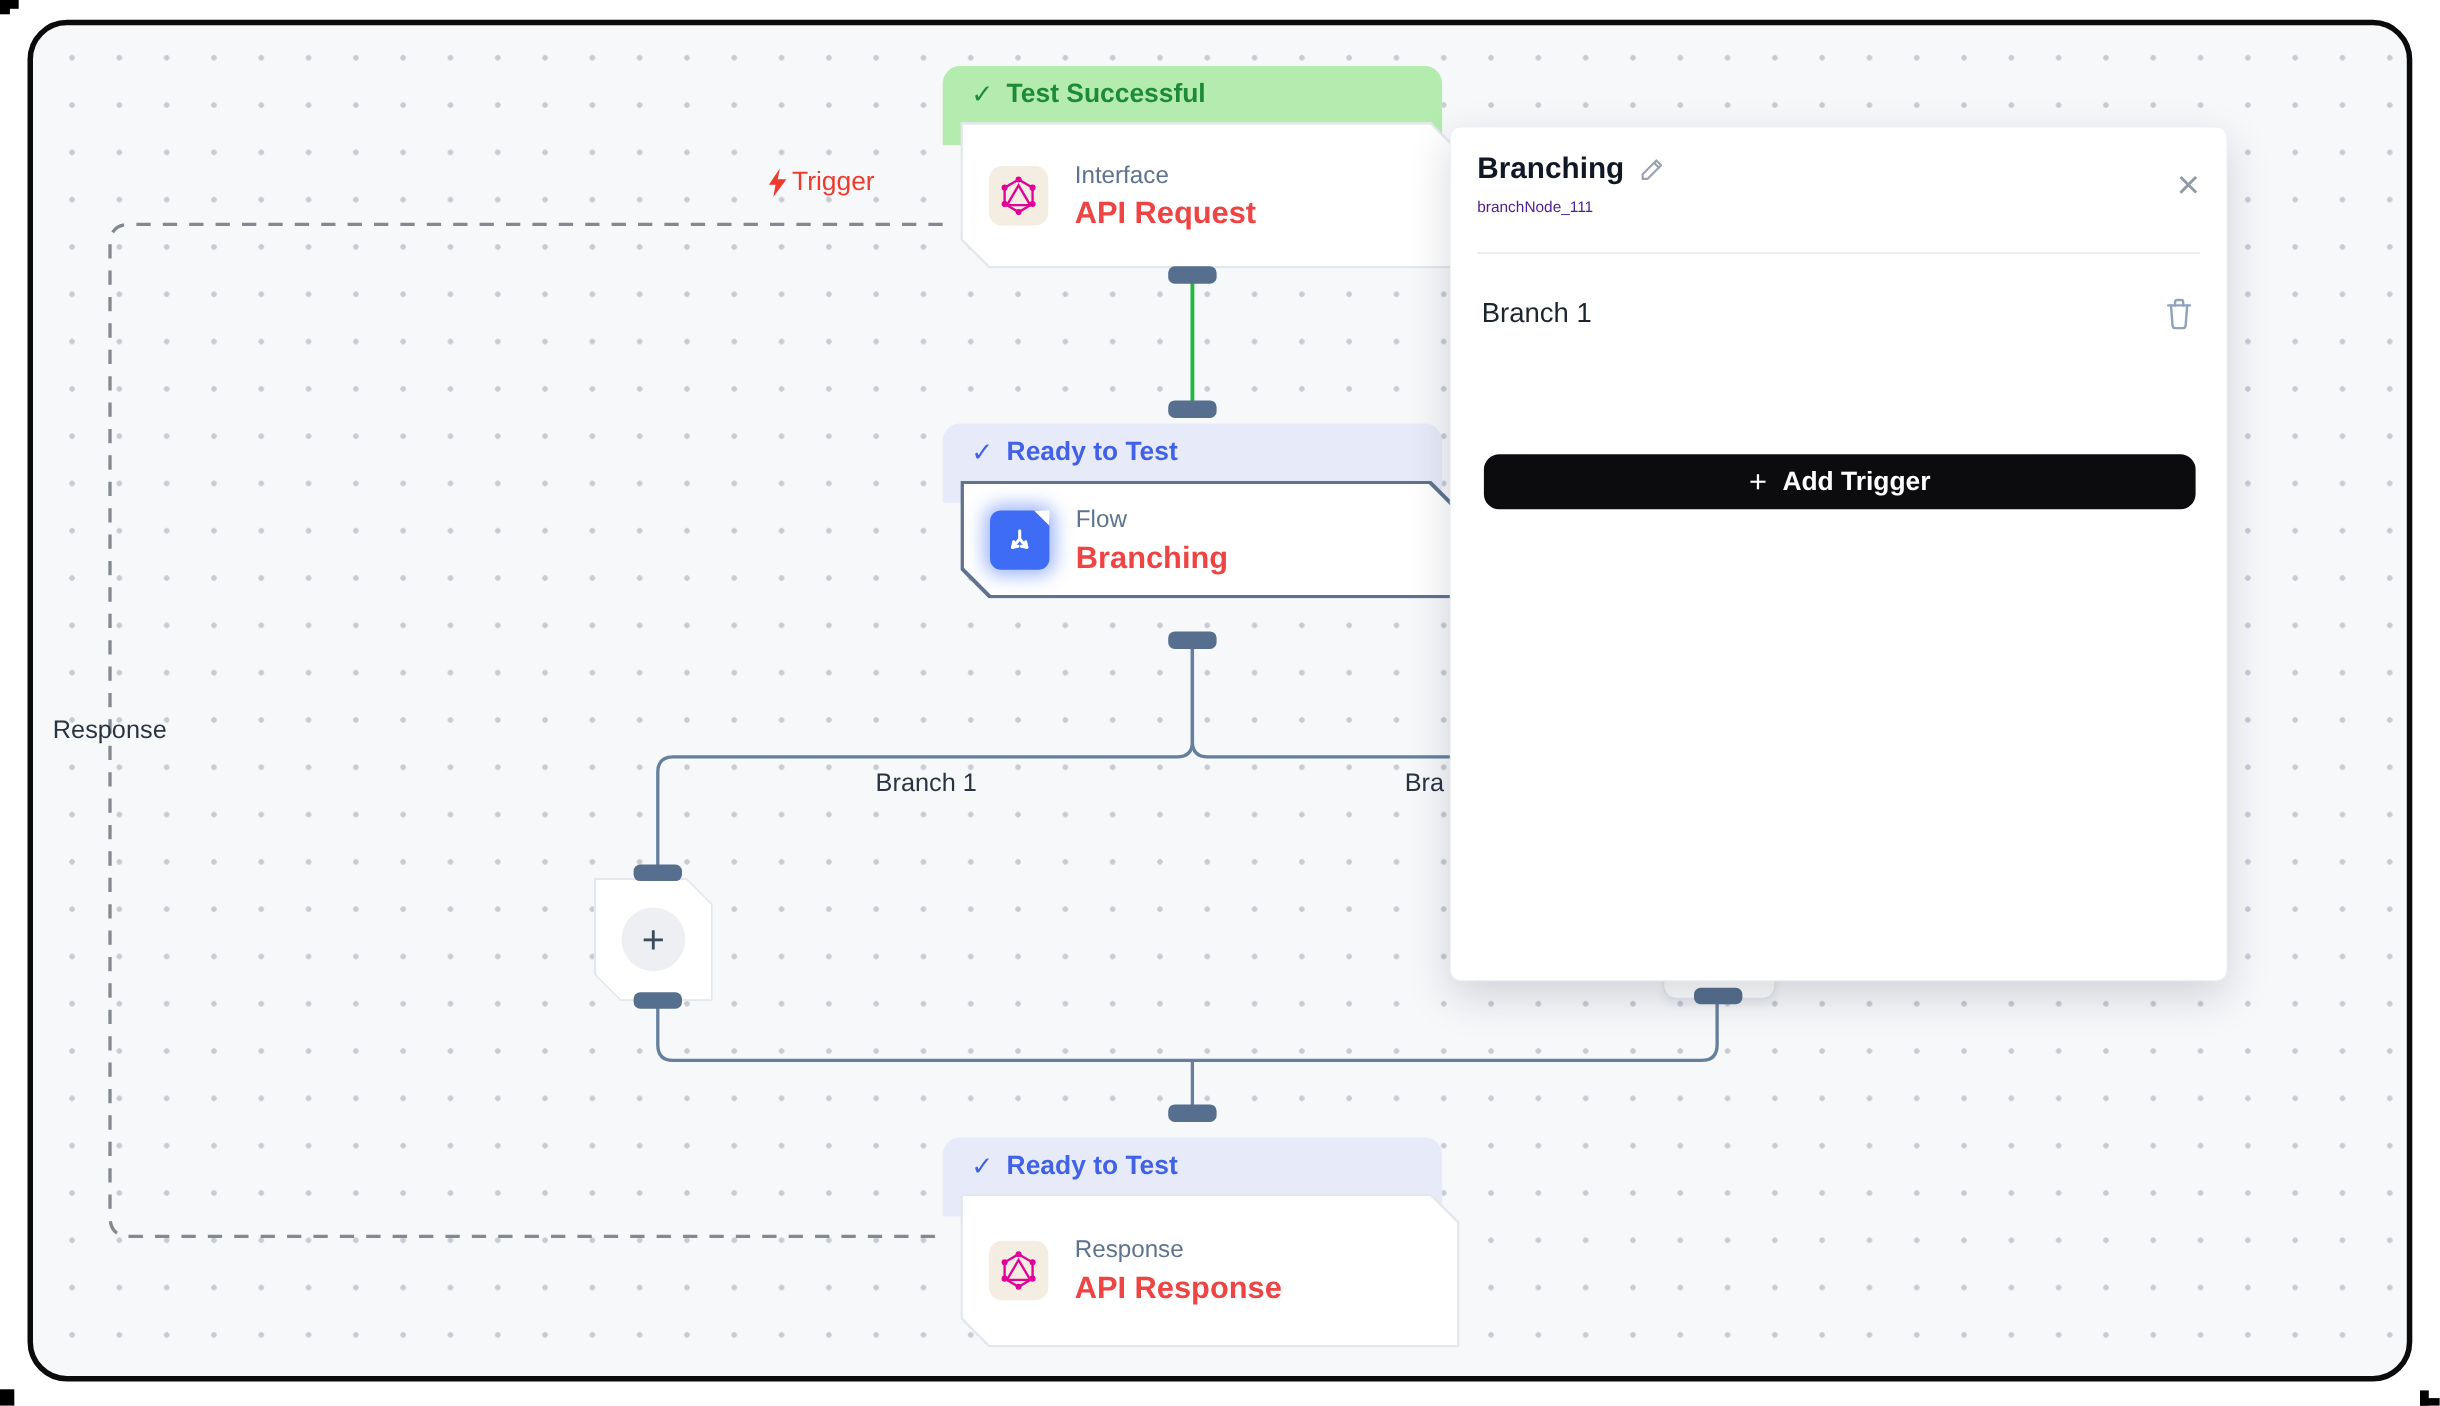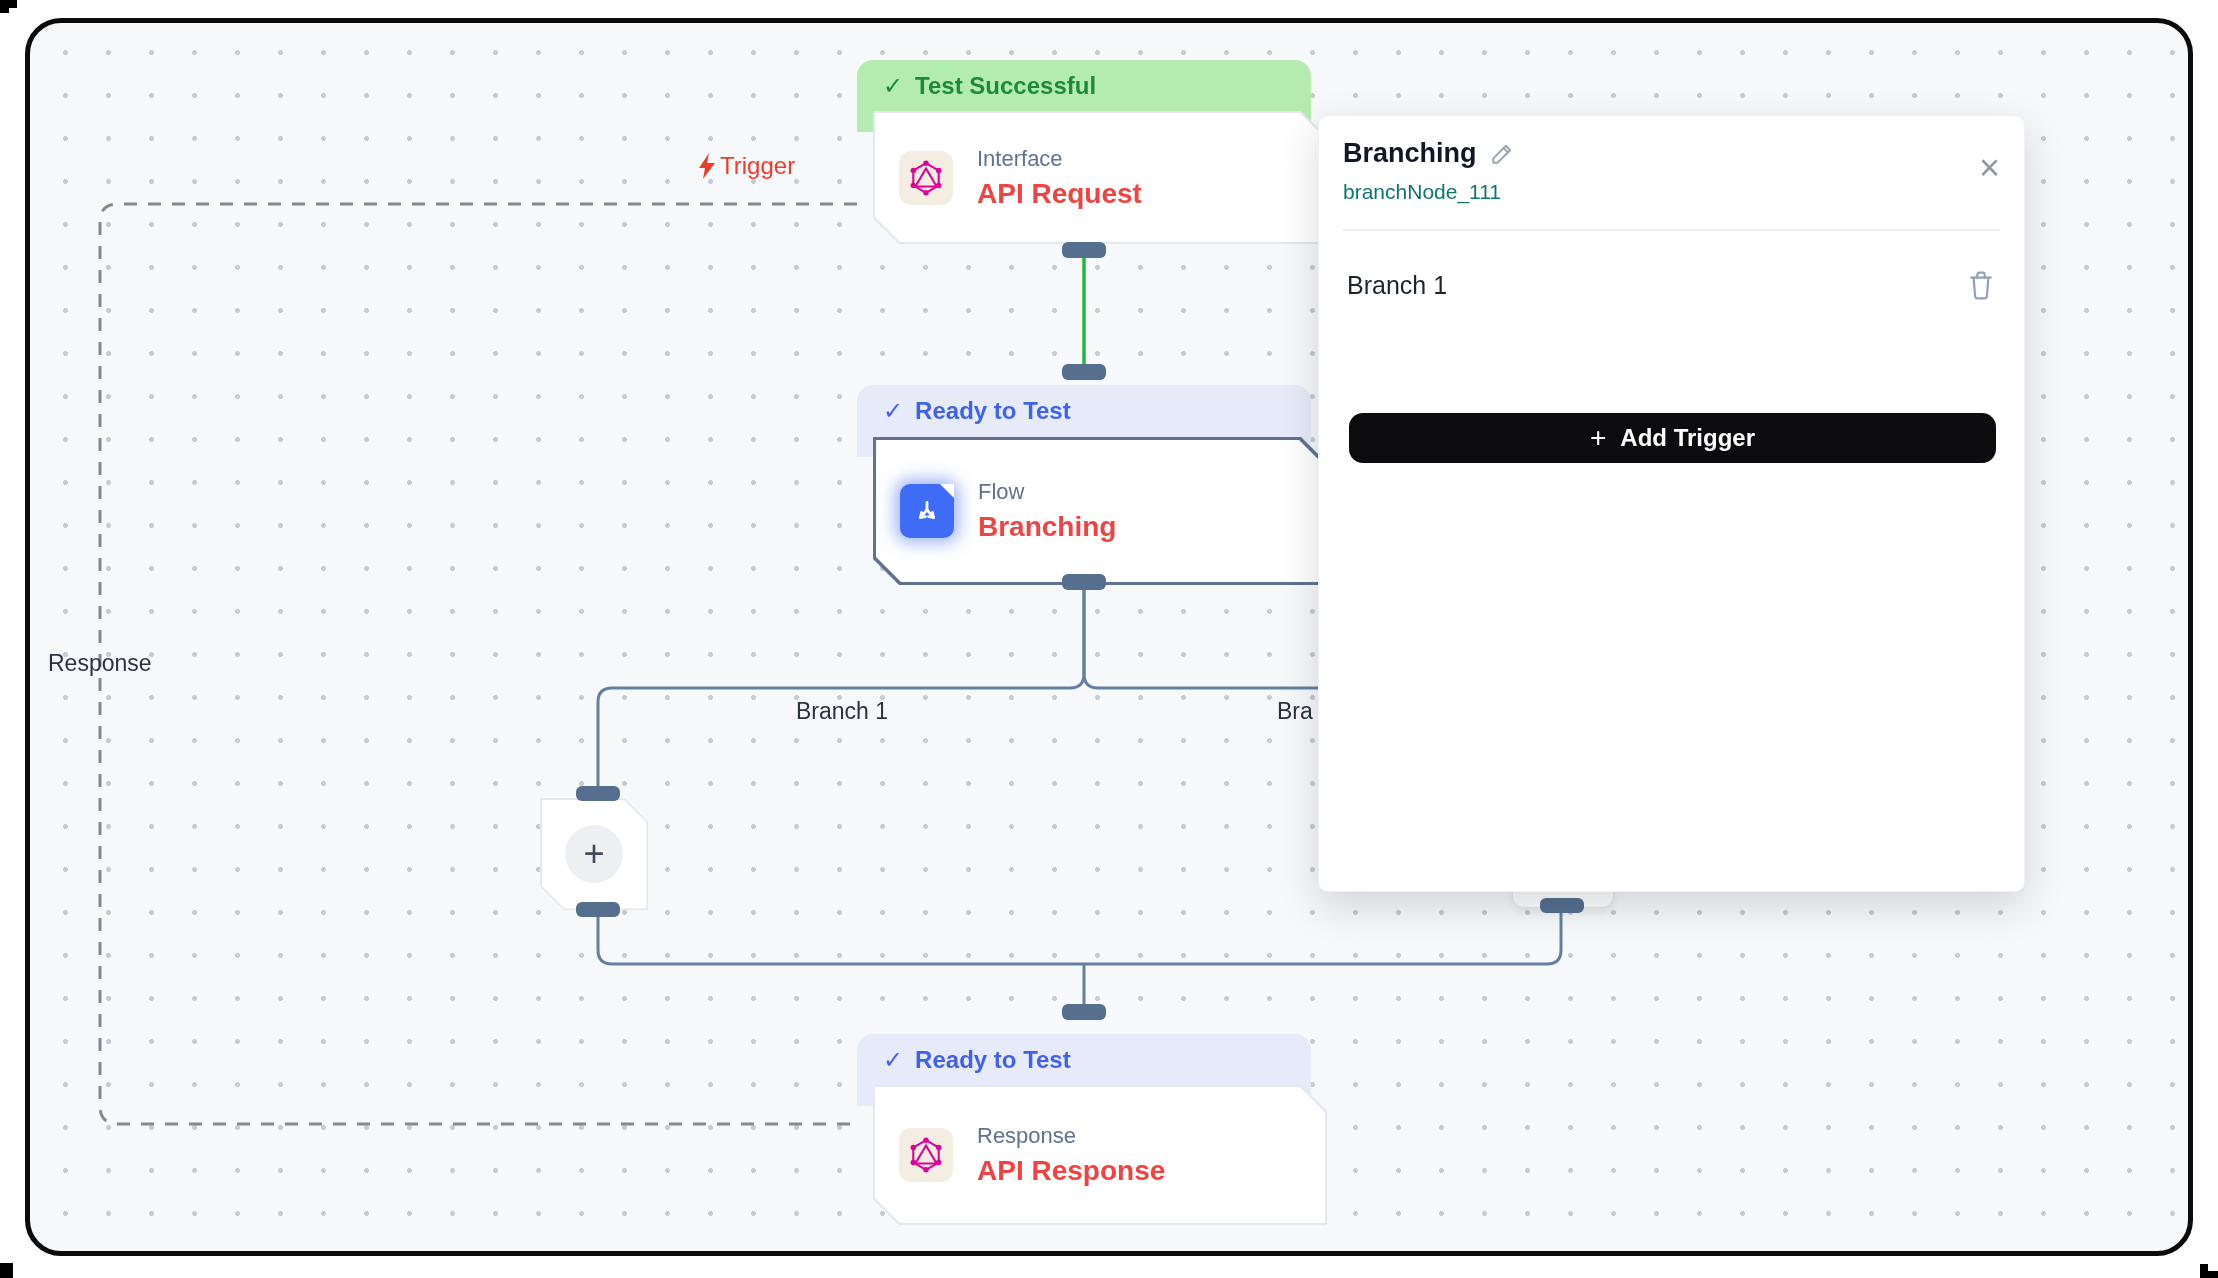--- a/index.html
+++ b/index.html
@@ -64,21 +64,21 @@
   .edgelabel{position:absolute;z-index:2;font-size:23px;font-weight:500;color:#2a3342;}
   .trigger{position:absolute;left:696px;top:152px;z-index:2;display:flex;align-items:center;gap:2px;
     color:#ef3b2d;font-size:24px;font-weight:400;}
 
   
   .panel{position:absolute;left:1318px;top:115px;width:707px;height:777px;background:#ffffff;
     border-radius:10px;z-index:10;box-shadow:0 14px 40px rgba(15,23,42,.16);border:1px solid #eef0f3;
     box-sizing:border-box;}
   .ptitle-row{position:absolute;left:24px;top:22px;display:flex;align-items:center;gap:12px;}
   .ptitle{font-size:27px;font-weight:700;color:#101725;}
-  .psub{position:absolute;left:24px;top:64px;font-size:21px;color:#0f766e;}
+  .psub{position:absolute;left:24px;top:64px;font-size:14px;color:#4c1d95;}
   .pclose{position:absolute;right:24px;top:34px;font-size:36px;line-height:36px;color:#8f99a7;
     cursor:pointer;font-weight:400;}
   .pdivider{position:absolute;left:24px;right:24px;top:113px;height:1.5px;background:#eceef1;}
   .brow{position:absolute;left:28px;right:28px;height:38px;display:flex;align-items:center;
     justify-content:space-between;}
   .brow .bname{font-size:25px;font-weight:500;color:#1c2430;}
   .addbtn{position:absolute;left:30px;top:297px;width:647px;height:50px;background:#0c0c0e;
     border-radius:14px;display:flex;align-items:center;justify-content:center;gap:14px;
     color:#ffffff;font-size:24px;font-weight:700;cursor:pointer;}
   .addbtn .plus{font-size:28px;font-weight:400;line-height:1;}
@@ -140,21 +140,21 @@
     </div>
   </div>
 </div>
 <div class="handle" style="left:1062px;top:242px;"></div>
 
 <div class="banner blue" style="top:385px;">
   <span class="chk">✓</span>
   <span>Ready to Test</span>
 </div>
 <div class="handle" style="left:1062px;top:364px;"></div>
-<div class="card selected" style="left:857px;top:437px;height:148px;">
+<div class="card selected" style="left:857px;top:437px;height:107px;">
   <div class="inner">
     <div class="iconsq bluefx">
       <svg width="30" height="30" viewBox="0 0 28 28">
         <g stroke="#ffffff" stroke-width="2.6" fill="none" stroke-linecap="round" stroke-linejoin="round">
           <path d="M14 6 V13"></path>
           <path d="M14 13 L8 20"></path>
             <path d="M8 20 L12.6 19.2"></path>
             <path d="M8 20 L8.9 15.4"></path>
           <path d="M14 13 L20 20"></path>
             <path d="M20 20 L15.4 19.2"></path>

